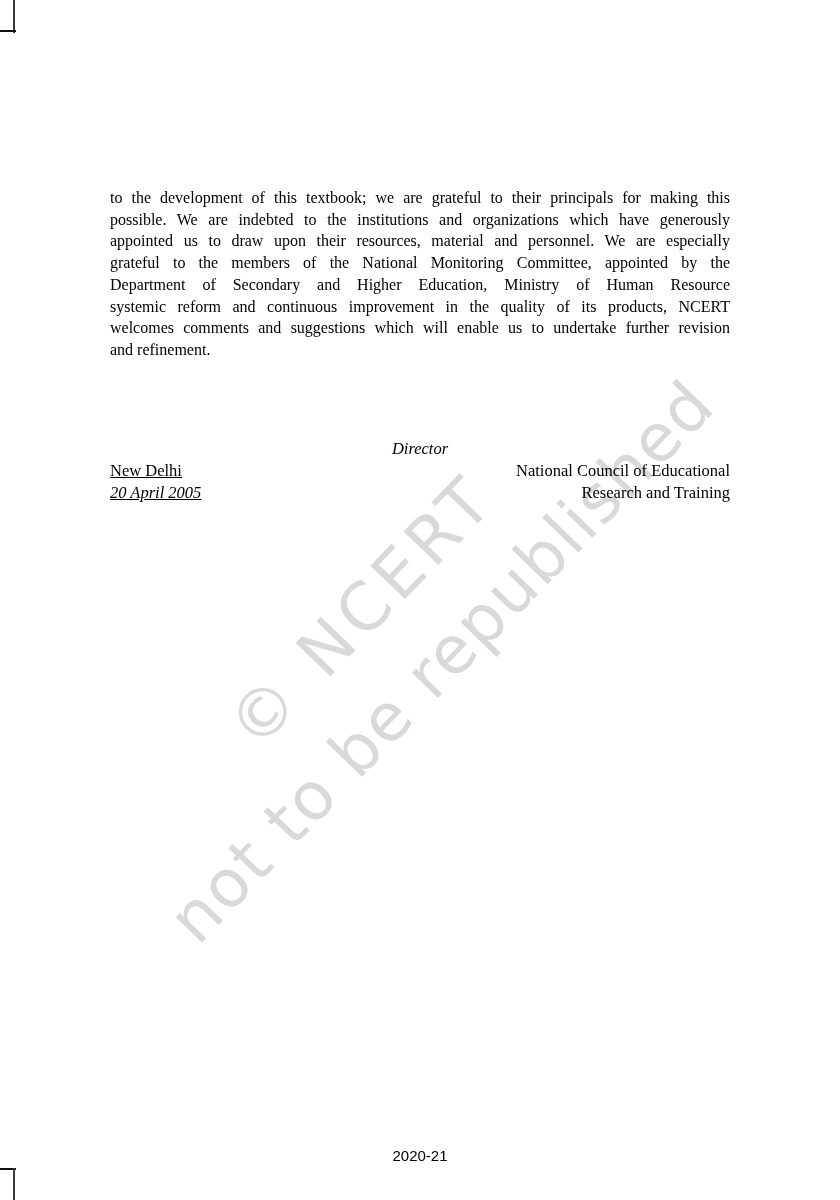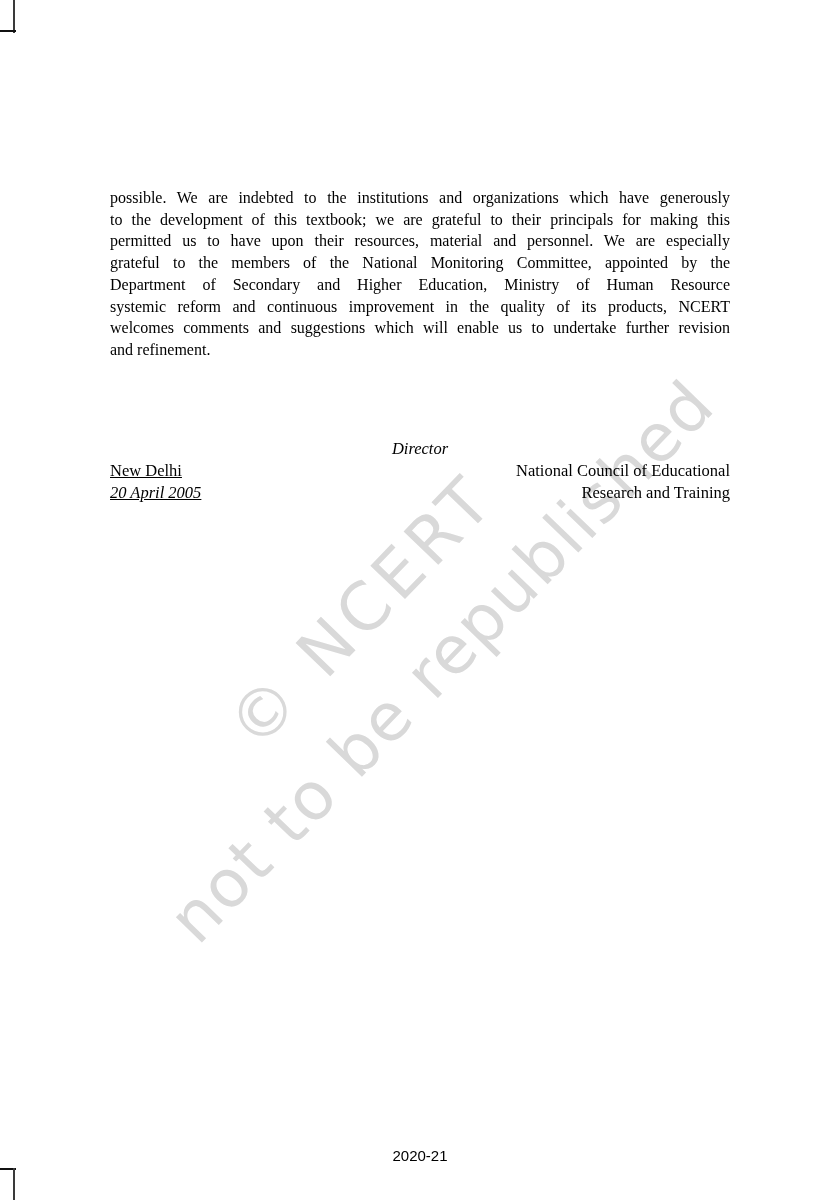--- a/index.html
+++ b/index.html
@@ -89,23 +89,23 @@
 
   <div class="crop v crop-tl-v"></div>
   <div class="crop h crop-tl-h"></div>
   <div class="crop h crop-bl-h"></div>
   <div class="crop v crop-bl-v"></div>
 
   <div class="watermark-line wm1">© NCERT</div>
   <div class="watermark-line wm2">not to be republished</div>
 
   <div class="paragraph">
+    <div class="pline">to the development of this textbook; we are grateful to their principals for making this</div>
     <div class="pline">possible. We are indebted to the institutions and organizations which have generously</div>
-    <div class="pline">to the development of this textbook; we are grateful to their principals for making this</div>
-    <div class="pline">permitted us to have upon their resources, material and personnel. We are especially</div>
+    <div class="pline">appointed us to draw upon their resources, material and personnel. We are especially</div>
     <div class="pline">grateful to the members of the National Monitoring Committee, appointed by the</div>
     <div class="pline">Department of Secondary and Higher Education, Ministry of Human Resource</div>
     <div class="pline">systemic reform and continuous improvement in the quality of its products, NCERT</div>
     <div class="pline">welcomes comments and suggestions which will enable us to undertake further revision</div>
     <div class="pline last">and refinement.</div>
   </div>
 
   <div class="signature">
     <div class="sig-row">
       <span class="sig-right italic">Director</span>

